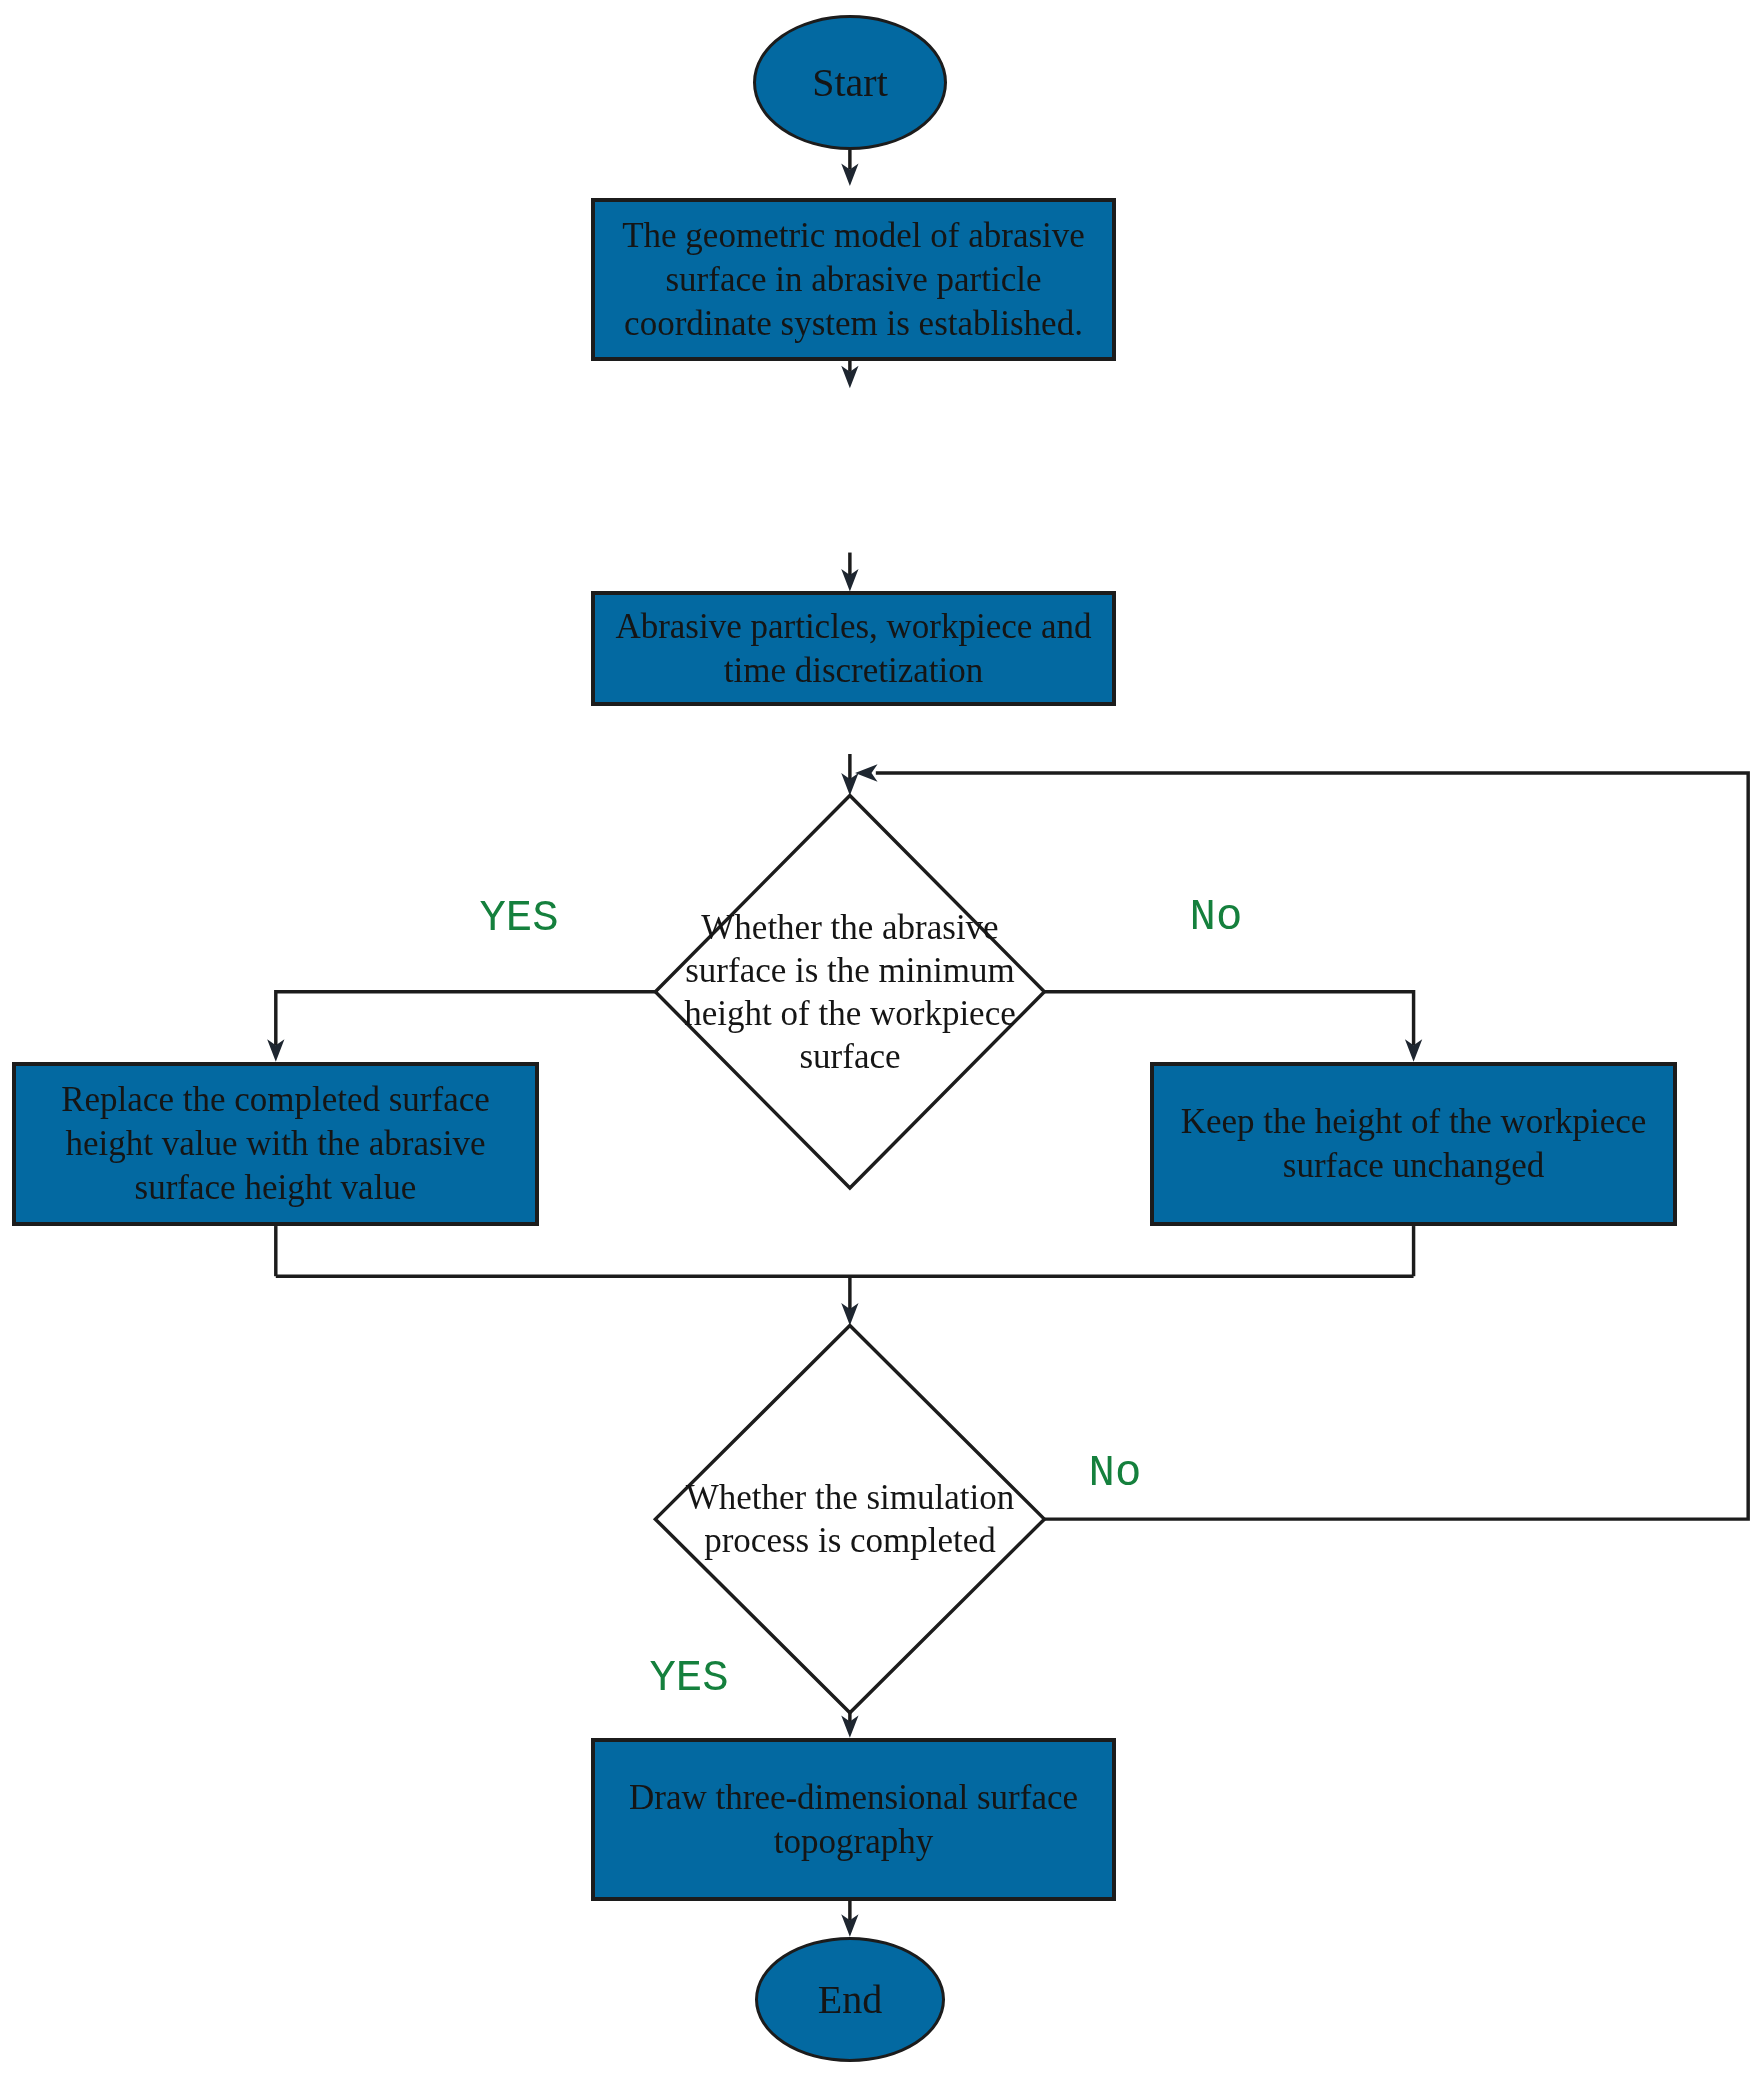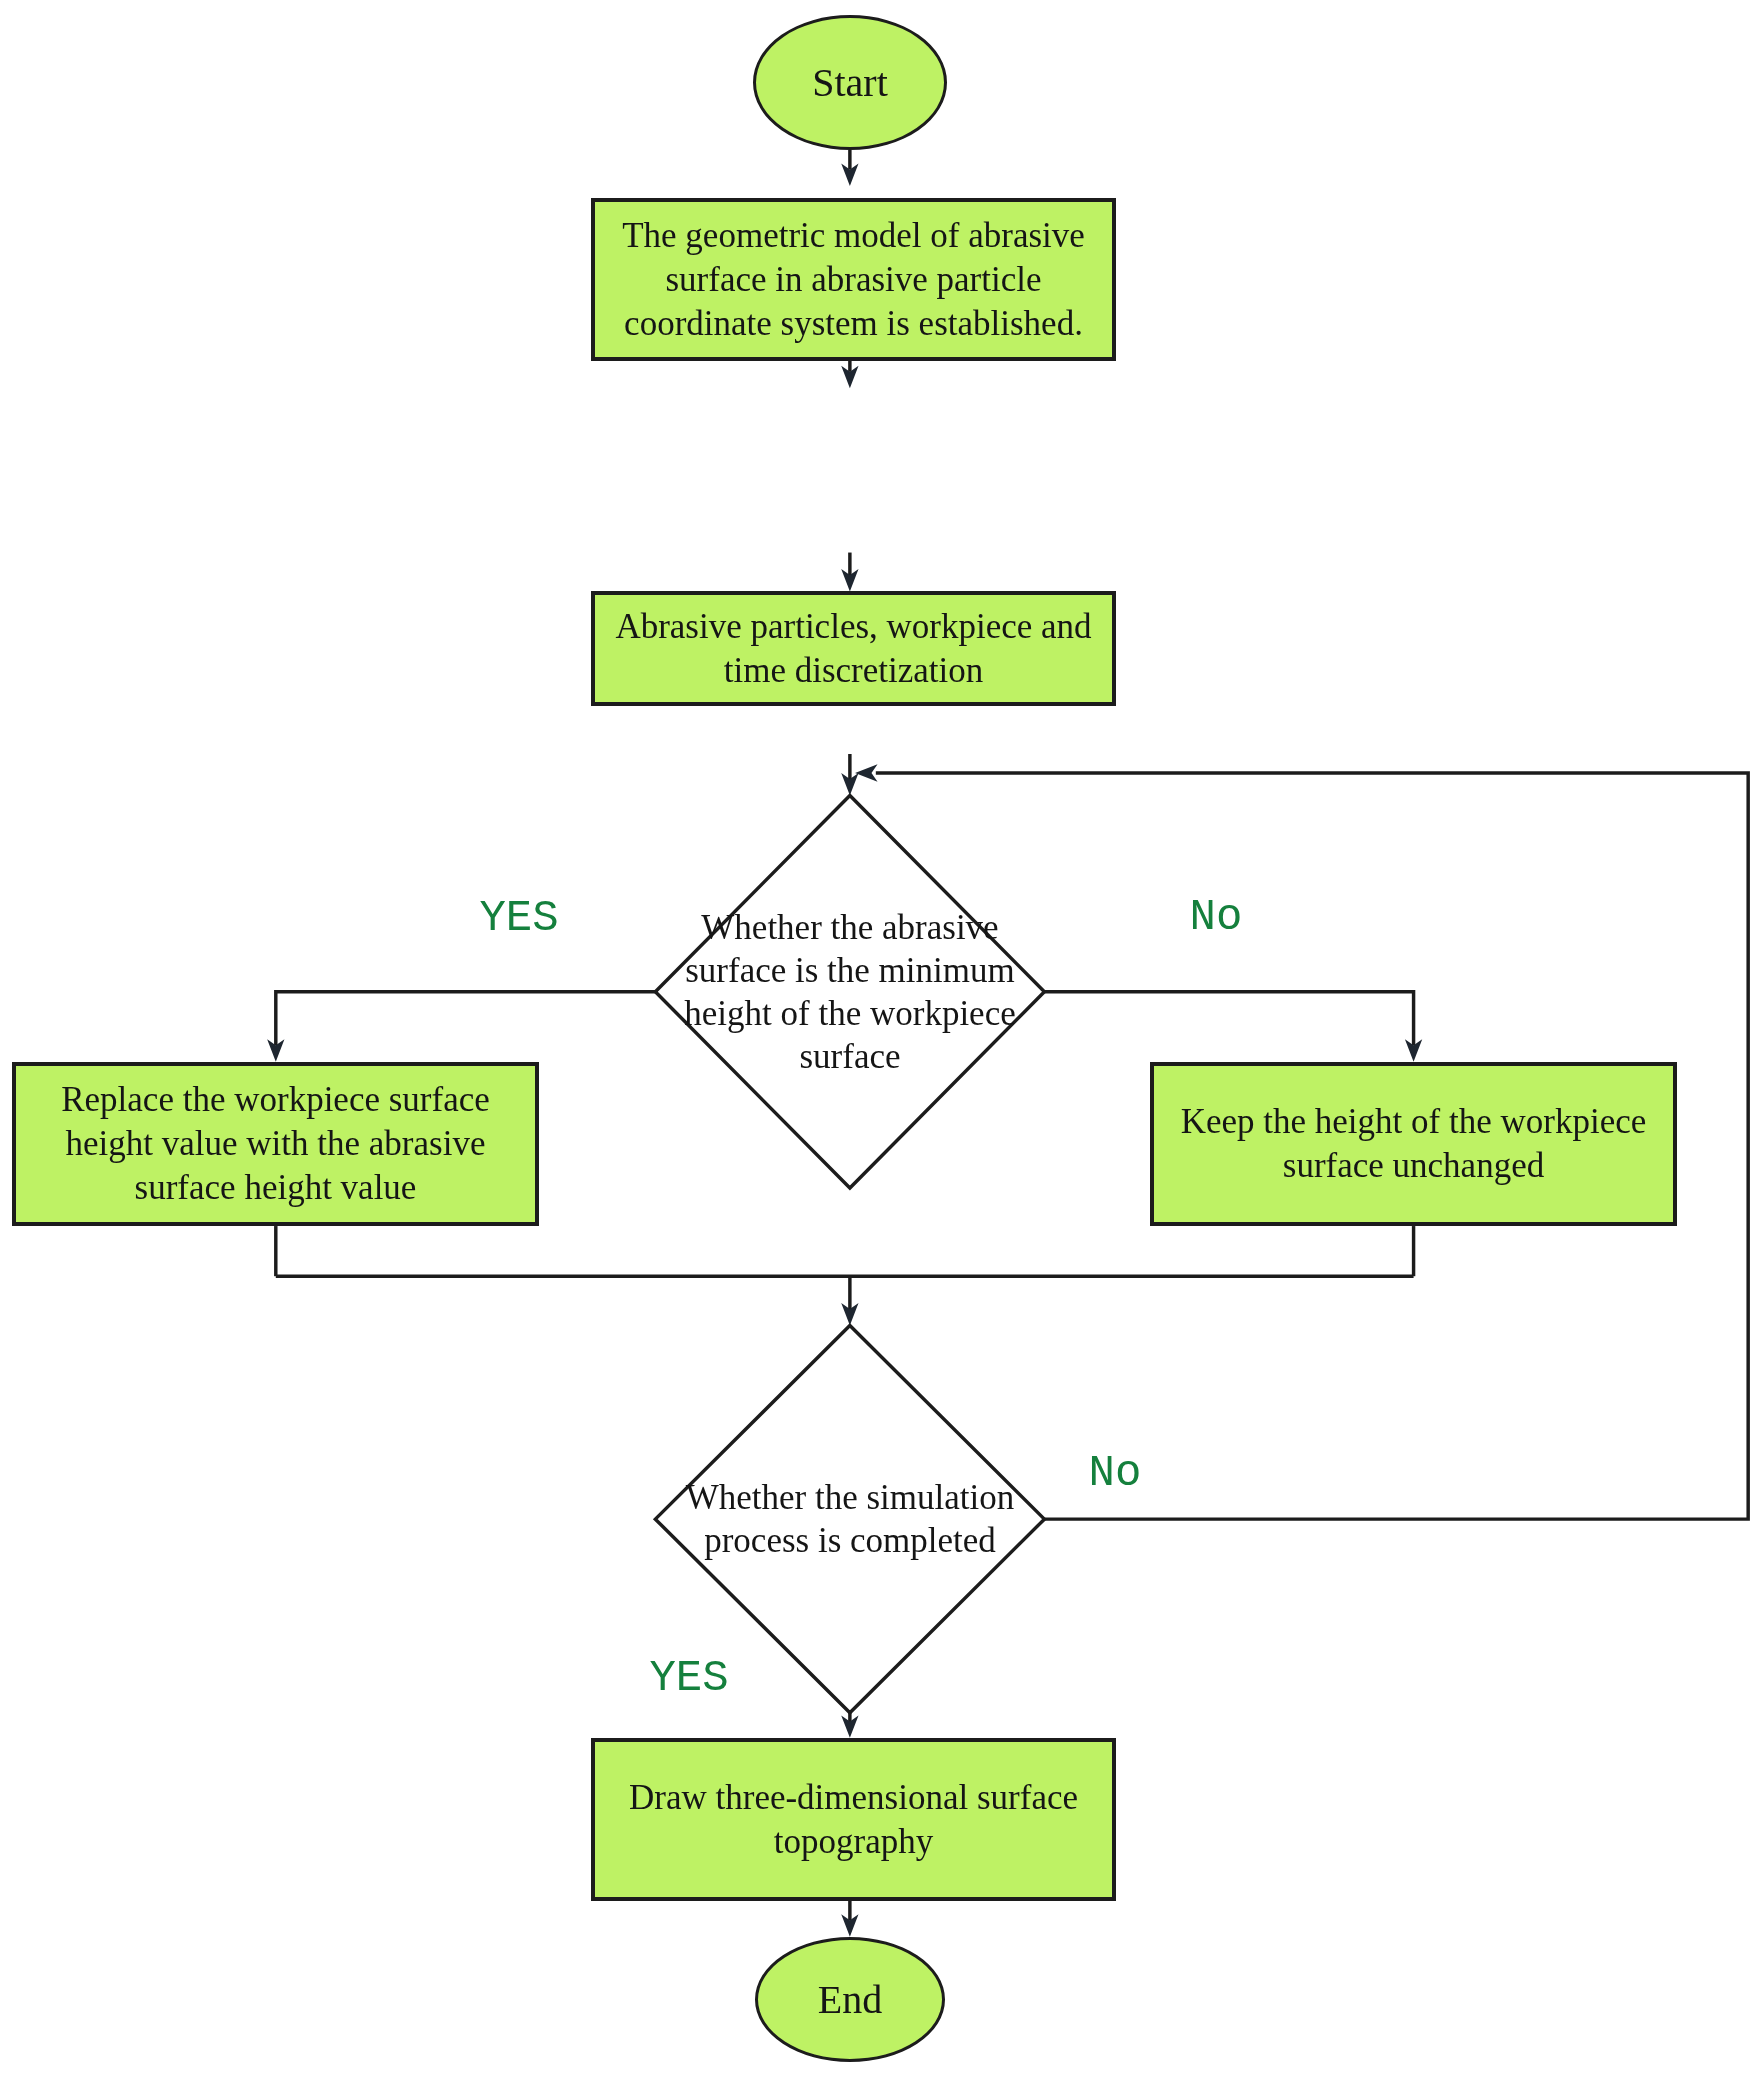--- a/index.html
+++ b/index.html
@@ -20,21 +20,21 @@
     left: 0; top: 0;
     width: 1762px; height: 2076px;
   }
   .node {
     position: absolute;
     box-sizing: border-box;
     display: flex;
     align-items: center;
     justify-content: center;
     text-align: center;
-    background: #bef264;
+    background: #0369a1;
   }
   .process {
     border: 4.3px solid #1c1c1c;
     font-size: 35px;
     line-height: 44px;
     padding: 5.2px 12px;
   }
   .terminator {
     border: 3.5px solid #1c1c1c;
     border-radius: 50%;
@@ -122,21 +122,21 @@
   </div>
 
   <div class="branch-label" style="left:519px; top:918px;">
     <span>YES</span>
   </div>
   <div class="branch-label" style="left:1216px; top:917px;">
     <span>No</span>
   </div>
 
   <div class="node process" style="left:12px; top:1062px; width:527px; height:164px;">
-    <span>Replace the workpiece surface height value with the abrasive surface height value</span>
+    <span>Replace the completed surface height value with the abrasive surface height value</span>
   </div>
 
   <div class="node process" style="left:1150px; top:1062px; width:527px; height:164px;">
     <span>Keep the height of the workpiece surface unchanged</span>
   </div>
 
   <div class="diamond-text" style="left:850px; top:1519px; width:363px;">
     <span>Whether the simulation process is completed</span>
   </div>
 

